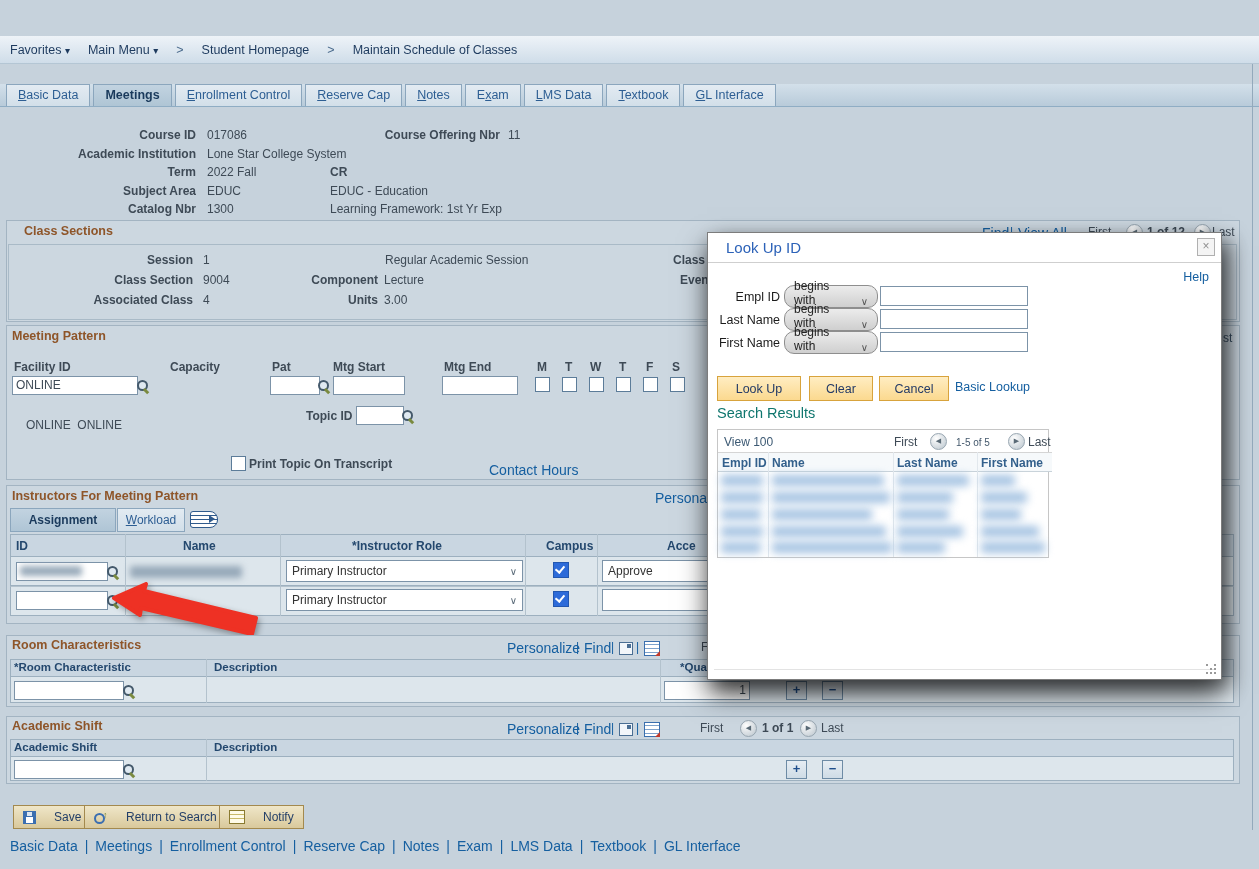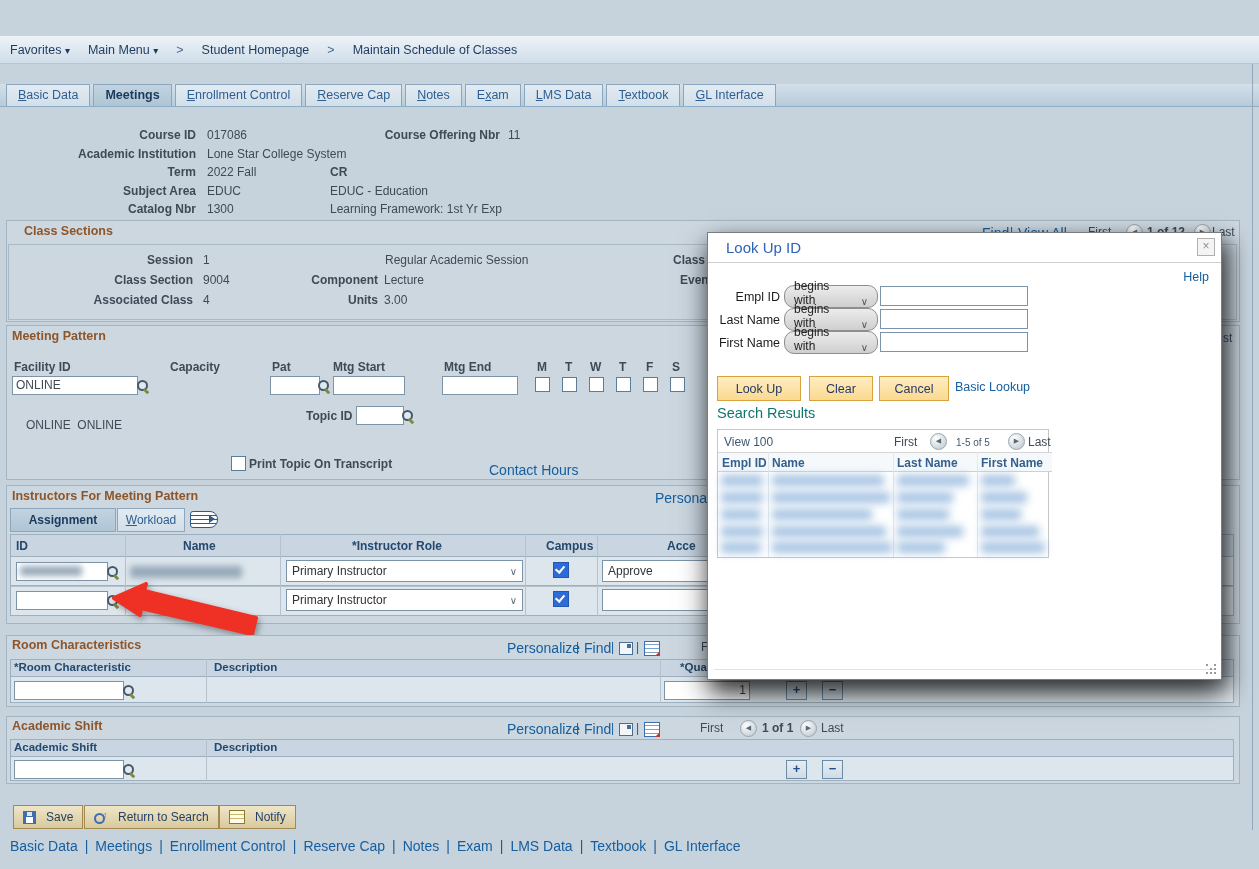--- a/index.html
+++ b/index.html
@@ -26,21 +26,21 @@
   .circ{position:absolute;width:15px;height:15px;border-radius:50%;background:radial-gradient(circle at 35% 30%,#ffffff,#b9c4cc);border:1px solid #98a6b1;color:#5a6a76;font-size:7px;text-align:center;line-height:14px;cursor:pointer;}
   .gridhdr{position:absolute;font-weight:bold;color:#24486e;font-size:12px;white-space:nowrap;}
   .gridrow{position:absolute;background:#dde6ec;border-top:1px solid #b3c2cd;}
   .vline{position:absolute;width:1px;background:#b3c2cd;}
   .blurbar{position:absolute;height:12px;border-radius:2px;filter:blur(3px);background:#97a9b9;}
   .blurblue{position:absolute;height:11px;border-radius:2px;filter:blur(4px);background:#a5c3e2;}
   .pm{position:absolute;width:19px;height:17px;background:linear-gradient(#e6edf3,#cfdce6);border:1px solid #6d8ba5;color:#1f4e8c;font-weight:bold;text-align:center;line-height:15px;font-size:13px;cursor:pointer;}
   .tab{display:inline-block;padding:3px 11px 4px;background:linear-gradient(#e3ebf2,#d2dfe9);border:1px solid #8ba6bd;color:#2d5e93;font-size:12.5px;margin-right:3px;white-space:nowrap;cursor:pointer;}
   .tab u{text-decoration:underline;}
   .tab.active{background:linear-gradient(#c2d3e0,#afc5d5);font-weight:bold;color:#1a3a5c;}
-  .btn{position:absolute;height:22px;background:linear-gradient(#efe6c8,#d9c99c);border:1px solid #a3894e;color:#233f68;font-size:12px;display:flex;align-items:center;gap:10px;padding:0 9px;cursor:pointer;white-space:nowrap;}
+  .btn{position:absolute;height:22px;background:linear-gradient(#efe6c8,#d9c99c);border:1px solid #a3894e;color:#233f68;font-size:12px;display:flex;align-items:center;gap:18px;padding:0 9px;cursor:pointer;white-space:nowrap;}
   .mbtn{position:absolute;height:23px;background:linear-gradient(#ffedc2,#fbd98f);border:1px solid #d8a33c;color:#233a66;font-size:12.5px;display:flex;align-items:center;justify-content:center;cursor:pointer;}
   .xlicon{position:absolute;width:14px;height:13px;border:1px solid #3a6fae;background:linear-gradient(#fff 0 2px,#7da2cc 2px 3px,#fff 3px 6px,#7da2cc 6px 7px,#fff 7px 10px,#7da2cc 10px 11px,#fff 11px);cursor:pointer;}
   .xlicon::after{content:"";position:absolute;right:-1px;bottom:-1px;border-left:5px solid transparent;border-bottom:5px solid #c23a2b;}
   .popicon{position:absolute;width:12px;height:11px;border:1px solid #4a6e93;background:#f2f6fa;cursor:pointer;}
   .popicon::after{content:"";position:absolute;right:1px;top:1px;width:4px;height:4px;background:#4a6e93;}
   .colicon{position:absolute;width:26px;height:15px;border:1px solid #2f5a8c;border-radius:3px 8px 8px 3px;background:linear-gradient(#fdfdfd 0 3px,#2f5a8c 3px 4px,#fdfdfd 4px 7px,#2f5a8c 7px 8px,#fdfdfd 8px 11px,#2f5a8c 11px 12px,#fdfdfd 12px);cursor:pointer;}
   .colicon::after{content:"";position:absolute;right:2px;top:3px;border-left:6px solid #2f5a8c;border-top:4px solid transparent;border-bottom:4px solid transparent;}
   .subtab{position:absolute;height:22px;border:1px solid #8ba6bd;background:linear-gradient(#e3ebf2,#d2dfe9);color:#2d5e93;font-size:12px;display:flex;align-items:center;justify-content:center;cursor:pointer;}
   .subtab.active{background:linear-gradient(#c2d3e0,#afc5d5);font-weight:bold;color:#1a3a5c;}
   .grip{position:absolute;right:4px;bottom:4px;width:12px;height:12px;cursor:nwse-resize;}

